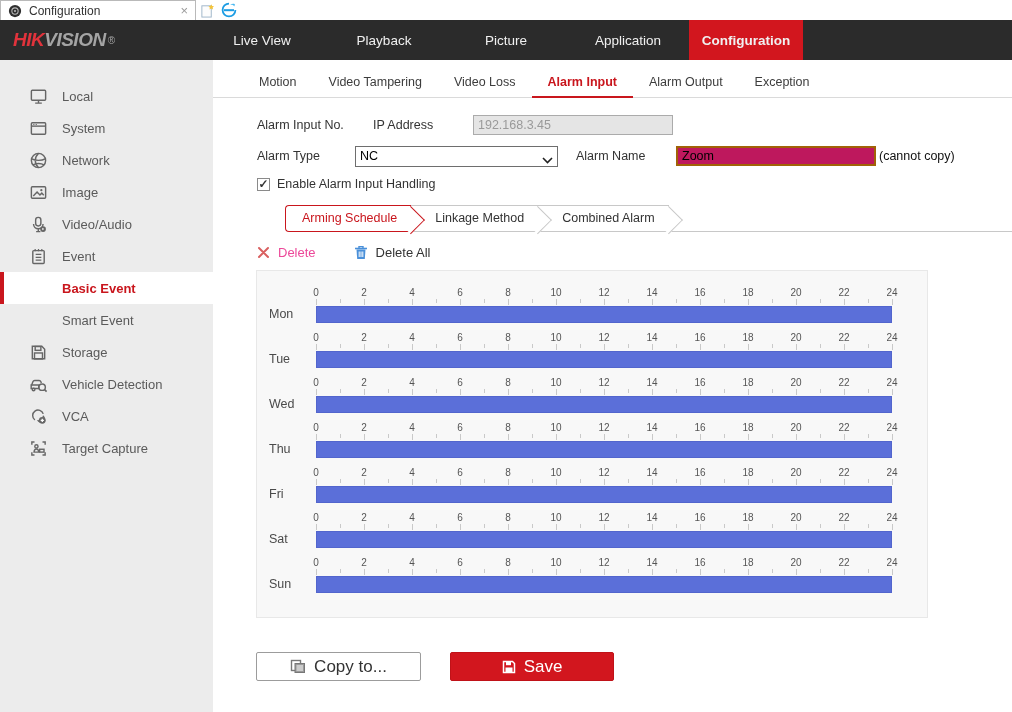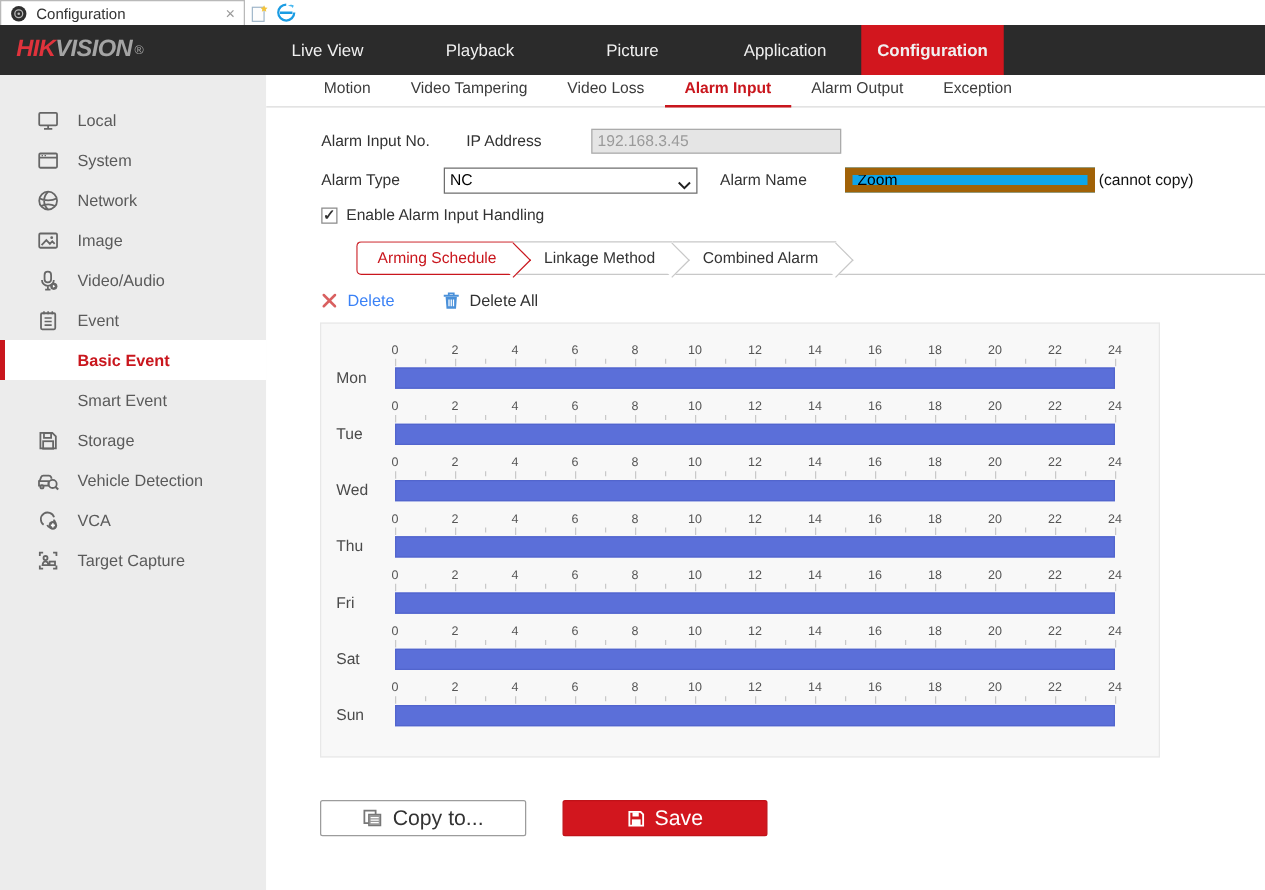--- a/index.html
+++ b/index.html
@@ -31,35 +31,35 @@
   .sidebar { width:213px; background:#ececec; padding-top:20px; flex:none; }
   .side-item { height:32px; display:flex; align-items:center; color:#5a5a5a; font-size:13px;
                position:relative; cursor:pointer; }
   .side-icon { width:20px; height:20px; margin:0 14px 0 28px; display:flex; align-items:center; justify-content:center; flex:none; }
   .side-item.active { background:#fff; color:#c9161d; font-weight:bold; }
   .side-item.active::before { content:''; position:absolute; left:0; top:0; width:4px; height:32px; background:#c9161d; }
 
   .main { flex:1; background:#fff; position:relative; }
 
   
-  .subtabs { display:flex; align-items:flex-end; padding:3px 0 0 30px; border-bottom:1px solid #dadada; }
+  .subtabs { display:flex; align-items:flex-end; padding:15px 0 0 30px; border-bottom:1px solid #dadada; }
   .subtab { padding:0 16px 8px 16px; font-size:12.5px; color:#3c3c3c; cursor:pointer; margin-bottom:-1px; border-bottom:1px solid transparent; }
   .subtab.active { color:#c9161d; font-weight:bold; border-bottom:2px solid #c9161d; padding-bottom:7px; }
 
   
   .form-area { padding:16px 0 0 44px; font-size:12.5px; color:#333; }
   .form-row { display:flex; align-items:center; height:22px; margin-bottom:9px; }
   .flabel { width:98px; flex:none; }
   .flabel2 { width:100px; flex:none; margin-left:18px; }
   .select-wrap { position:relative; width:203px; height:21px; flex:none; }
   .select-wrap select { width:100%; height:100%; border:1px solid #6e6e6e; background:#fff; font-size:12.5px;
         font-family:"Liberation Sans",sans-serif; padding:0 20px 0 4px; appearance:none; -webkit-appearance:none; border-radius:0; color:#000; }
   .chev { position:absolute; right:5px; top:7px; pointer-events:none; }
-  .tinput { width:200px; height:20px; border:6px solid #a16207; font-size:12.5px; padding:0 4px;
-            font-family:"Liberation Sans",sans-serif; color:#000; background:#0ea5e9; }
+  .tinput { width:200px; height:20px; border:2px solid #a16207; font-size:12.5px; padding:0 4px;
+            font-family:"Liberation Sans",sans-serif; color:#000; background:#be185d; }
   .tinput.disabled { background:#e5e5e5; border:1px solid #ababab; color:#9a9a9a; }
   .note { margin-left:3px; font-size:12.5px; color:#111; }
   .check-row { display:flex; align-items:center; gap:7px; margin-top:4px; height:16px; }
   .checkbox { width:13px; height:13px; border:1px solid #8a8a8a; background:#fff; display:flex;
               align-items:center; justify-content:center; cursor:pointer; }
   .checkbox .mark { font-size:12px; line-height:11px; color:#333; font-weight:bold; display:none; }
   .checkbox.checked .mark { display:block; }
 
   
   .inner-tabstrip { display:flex; margin:13px 0 0 72px; height:27px; }
@@ -71,21 +71,21 @@
   .itab.active { color:#c9161d; border-color:#c9161d; }
   .itab.active::after { border-color:#c9161d; }
   .itab:last-child { padding-right:18px; }
   .itab:last-child::after { display:none; }
   .itab:last-child { border-right:1px solid #c8c8c8; }
   .strip-fill { flex:1; border-bottom:1px solid #c8c8c8; }
 
   
   .sched-toolbar { display:flex; align-items:center; gap:38px; margin:11px 0 0 44px; font-size:13px; height:18px; }
   .tool-btn { display:flex; align-items:center; gap:8px; cursor:pointer; }
-  .tool-btn.disabled { color:#3b82f6; cursor:default;align-items:center; }
+  .tool-btn.disabled { color:#ec4899; cursor:default;align-items:center; }
   .tool-btn.enabled { color:#333; }
 
   
   .schedule-panel { margin:9px 0 0 43px; width:672px; height:348px; background:#f8f8f8;
                     border:1px solid #e8e8e8; padding-top:13px; }
   .day-row { height:45px; position:relative; }
   .day-label { position:absolute; left:12px; top:23px; font-size:12.5px; color:#4a4a4a; }
   .timeline { position:absolute; left:59px; top:0; width:577px; }
   .tick-labels { position:relative; height:11px; margin-top:3px; }
   .tick-labels span { position:absolute; transform:translateX(-50%); font-size:10px; color:#555; top:0; }

